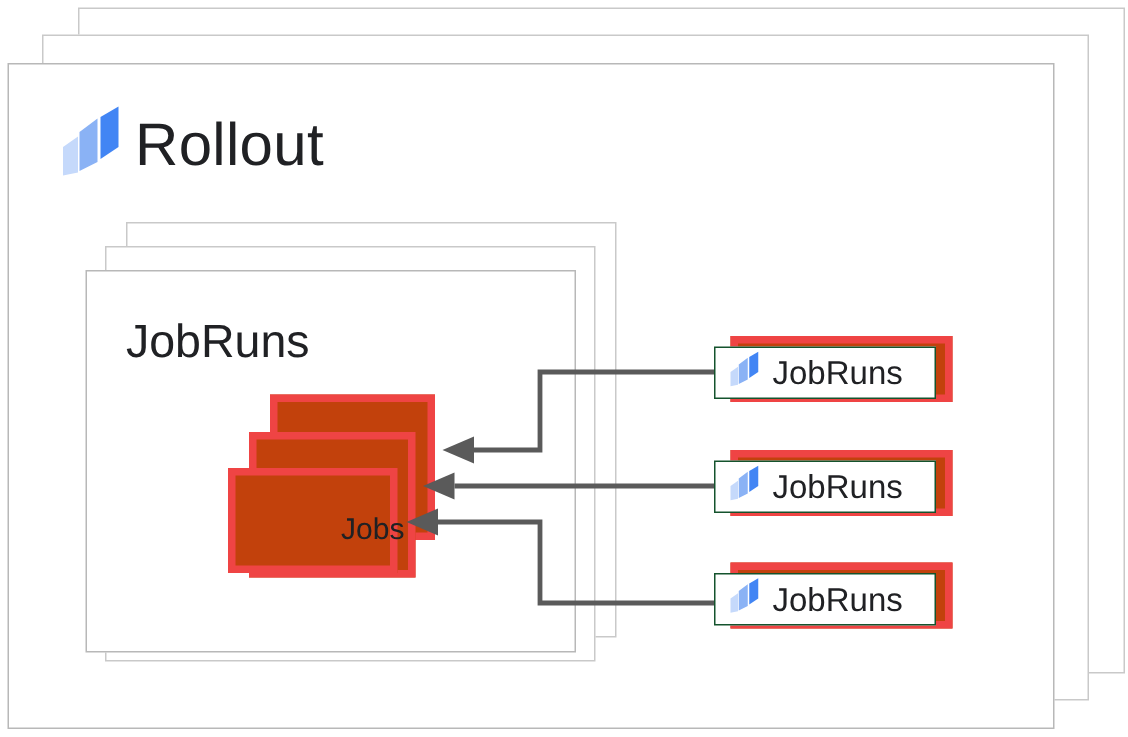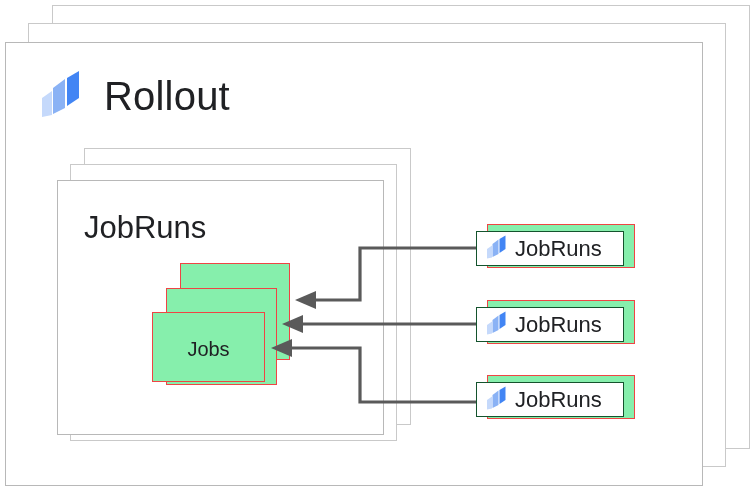--- a/index.html
+++ b/index.html
@@ -19,23 +19,24 @@
     position: absolute;
     background: #ffffff;
     border: 1px solid #b8b8b8;
     box-sizing: border-box;
   }
   .frame-soft {
     border-color: #c9c9c9;
   }
   .card {
     position: absolute;
-    background: #86efac;
-    border: 1px solid #ef4444;
+    background: #c2410c;
+    border: 5px solid #ef4444;
     box-sizing: border-box;
+    padding-left: 40px;
   }
   .logo-wrap {
     position: absolute;
     display: flex;
     align-items: center;
   }
   .rollout-title {
     font-size: 40px;
     color: #202124;
     font-weight: 400;
@@ -95,21 +96,21 @@
   <div class="frame" style="left:5px; top:42px; width:698px; height:444px;"></div>
 
   <div class="logo-wrap" style="left:40px; top:70px;">
     <span style="display:block;">
       <svg width="42" height="48" viewBox="0 0 42 48" xmlns="http://www.w3.org/2000/svg">
         <polygon points="2,28 12,21 12,45 2,47" fill="#c5d9fb"></polygon>
         <polygon points="13,18 25,9 25,38 13,44" fill="#8ab2f5"></polygon>
         <polygon points="27,8 39,1 39,28 27,36" fill="#4285f4"></polygon>
       </svg>
     </span>
-    <span class="rollout-title" style="margin-left:22px;">Rollout</span>
+    <span class="rollout-title" style="margin-left:8px;">Rollout</span>
   </div>
 
   <div class="frame frame-soft" style="left:84px; top:148px; width:327px; height:277px;"></div>
   <div class="frame frame-soft" style="left:70px; top:164px; width:327px; height:277px;"></div>
   <div class="frame" style="left:57px; top:180px; width:327px; height:255px;"></div>
 
   <div class="phases-title" style="left:84px; top:212px;">JobRuns</div>
 
   <div class="card" style="left:180px; top:263px; width:110px; height:97px;"></div>
   <div class="card" style="left:166px; top:288px; width:111px; height:97px;"></div>

